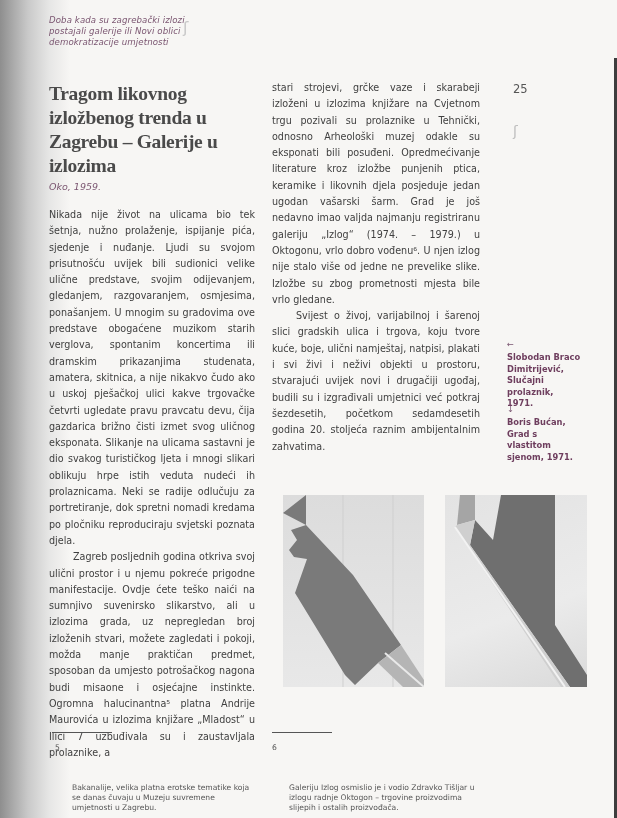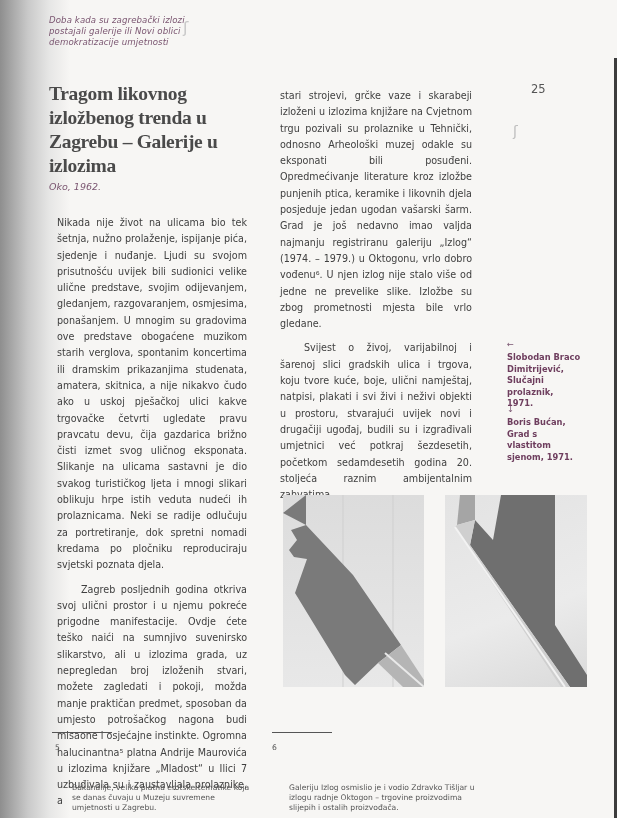--- a/index.html
+++ b/index.html
@@ -31,26 +31,26 @@
     letter-spacing: -0.3px; margin: 0;
   }
   .source {
     position: absolute; left: 49px; top: 181px;
     font-size: 9.5px; font-style: italic; color: #7a5570;
   }
   .col {
     position: absolute; font-size: 9.6px; line-height: 16.3px; color: #404040;
     text-align: justify;
   }
-  .col p { margin: 8px; }
+  .col p { margin: 0; }
   .col p.indent { text-indent: 24px; }
   .col-left { left: 49px; top: 207px; width: 206px; }
   .col-right { left: 272px; top: 80px; width: 208px; }
   .page-number {
-    position: absolute; left: 531px; top: 82px; font-size: 11.5px; color: #555;
+    position: absolute; left: 513px; top: 82px; font-size: 11.5px; color: #555;
   }
   .caption {
     position: absolute; left: 507px; width: 75px;
     font-size: 8.3px; line-height: 11.4px; color: #6e3e5e; font-weight: bold;
   }
   .caption .arrow { font-weight: normal; color: #7a5570; display: block; margin-bottom: 2px; }
   .cap1 { top: 339px; }
   .cap2 { top: 404px; }
   .figure {
     position: absolute; top: 495px; height: 192px; overflow: hidden;
@@ -82,21 +82,21 @@
 <body>
 
 <div class="gutter"></div>
 <div class="right-edge"></div>
 
 <div class="running-head">Doba kada su zagrebački izlozi postajali galerije ili Novi oblici demokratizacije umjetnosti</div>
 <div class="pencil-mark">ʃ</div>
 <div class="pencil-mark2">ʃ</div>
 
 <h1 class="title">Tragom likovnog izložbenog trenda u Zagrebu – Galerije u izlozima</h1>
-<div class="source">Oko, 1962.</div>
+<div class="source">Oko, 1959.</div>
 
 <div class="page-number">25</div>
 
 <div class="col col-left">
   <p>Nikada nije život na ulicama bio tek šetnja, nužno prolaženje, ispijanje pića, sjedenje i nuđanje. Ljudi su svojom prisutnošću uvijek bili sudionici velike ulične predstave, svojim odijevanjem, gledanjem, razgovaranjem, osmjesima, ponašanjem. U mnogim su gradovima ove predstave obogaćene muzikom starih verglova, spontanim koncertima ili dramskim prikazanjima studenata, amatera, skitnica, a nije nikakvo čudo ako u uskoj pješačkoj ulici kakve trgovačke četvrti ugledate pravu pravcatu devu, čija gazdarica brižno čisti izmet svog uličnog eksponata. Slikanje na ulicama sastavni je dio svakog turističkog ljeta i mnogi slikari oblikuju hrpe istih veduta nudeći ih prolaznicama. Neki se radije odlučuju za portretiranje, dok spretni nomadi kredama po pločniku reproduciraju svjetski poznata djela.</p>
   <p class="indent">Zagreb posljednih godina otkriva svoj ulični prostor i u njemu pokreće prigodne manifestacije. Ovdje ćete teško naići na sumnjivo suvenirsko slikarstvo, ali u izlozima grada, uz nepregledan broj izloženih stvari, možete zagledati i pokoji, možda manje praktičan predmet, sposoban da umjesto potrošačkog nagona budi misaone i osjećajne instinkte. Ogromna halucinantna⁵ platna Andrije Maurovića u izlozima knjižare „Mladost“ u Ilici 7 uzbuđivala su i zaustavljala prolaznike, a</p>
 </div>
 
 <div class="col col-right">
   <p>stari strojevi, grčke vaze i skarabeji izloženi u izlozima knjižare na Cvjetnom trgu pozivali su prolaznike u Tehnički, odnosno Arheološki muzej odakle su eksponati bili posuđeni. Opredmećivanje literature kroz izložbe punjenih ptica, keramike i likovnih djela posjeduje jedan ugodan vašarski šarm. Grad je još nedavno imao valjda najmanju registriranu galeriju „Izlog“ (1974. – 1979.) u Oktogonu, vrlo dobro vođenu⁶. U njen izlog nije stalo više od jedne ne prevelike slike. Izložbe su zbog prometnosti mjesta bile vrlo gledane.</p>

